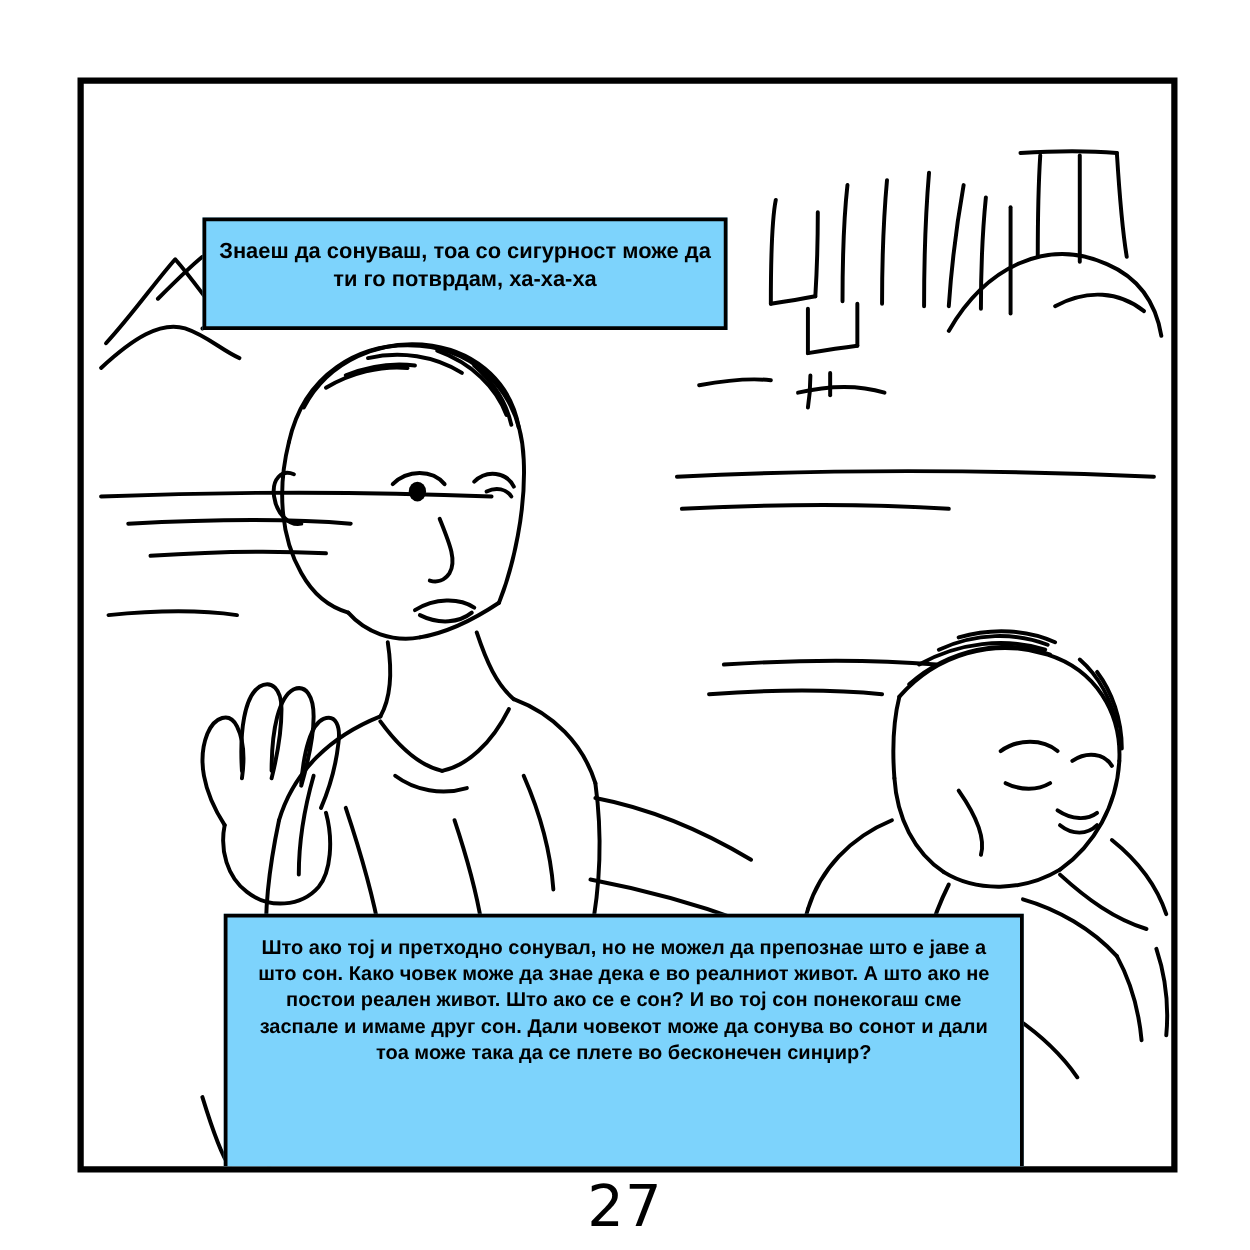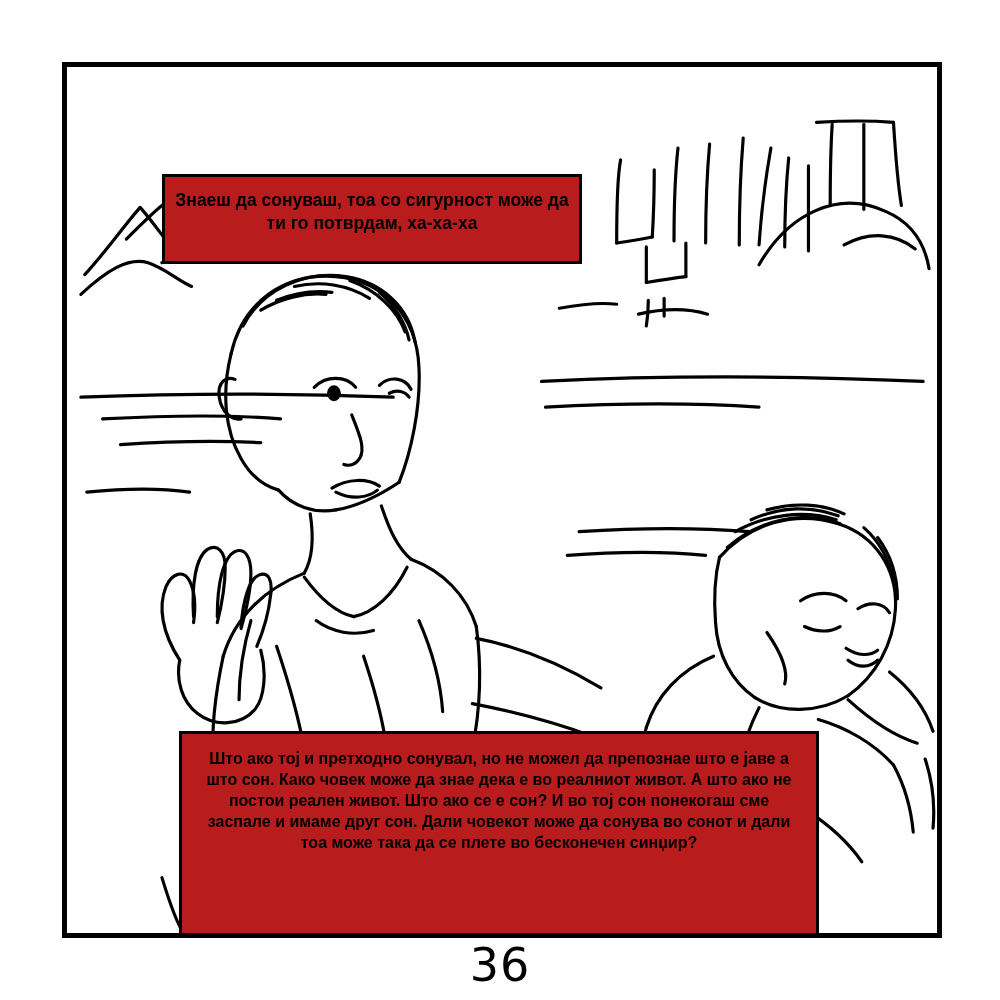--- a/index.html
+++ b/index.html
@@ -35,21 +35,21 @@
   .art-layer {
     position: absolute;
     left: 0; top: 0;
     width: 100%;
     height: 100%;
     pointer-events: none;
   }
   .caption-box {
     position: absolute;
     border: 3px solid #000000;
-    background: #b91c1c;
+    background: #7dd3fc;
     box-sizing: border-box;
     color: #000000;
     font-weight: bold;
     text-align: center;
     line-height: 1.32;
   }
   #caption-top {
     left: 95px;
     top: 107px;
     width: 420px;
@@ -213,15 +213,15 @@
         <path d="M748 752 C 770 766, 790 784, 804 804"></path>
       </g>
     </svg>
 
     <div class="caption-box" id="caption-top">Знаеш да сонуваш, тоа со сигурност може да ти го потврдам, ха-ха-ха</div>
 
     <div class="caption-box" id="caption-bottom">Што ако тој и претходно сонувал, но не можел да препознае што е јаве а што сон. Како човек може да знае дека е во реалниот живот. А што ако не постои реален живот. Што ако се е сон? И во тој сон понекогаш сме заспале и имаме друг сон. Дали човекот може да сонува во сонот и дали тоа може така да се плете во бесконечен синџир?</div>
 
   </div>
 
-  <div id="page-number">36</div>
+  <div id="page-number">27</div>
 
 </div>
 
 </body></html>

